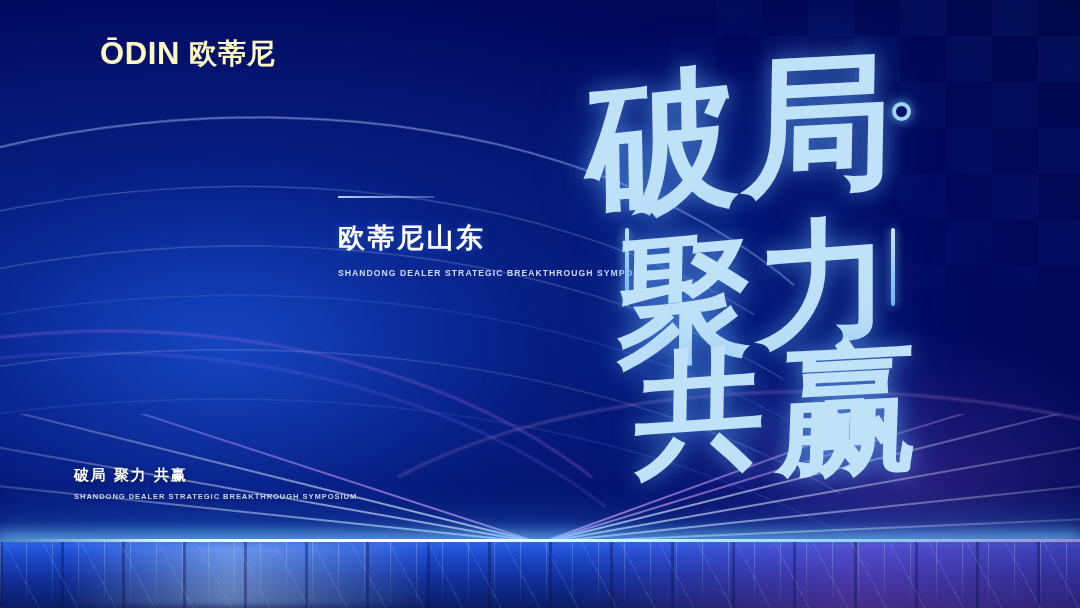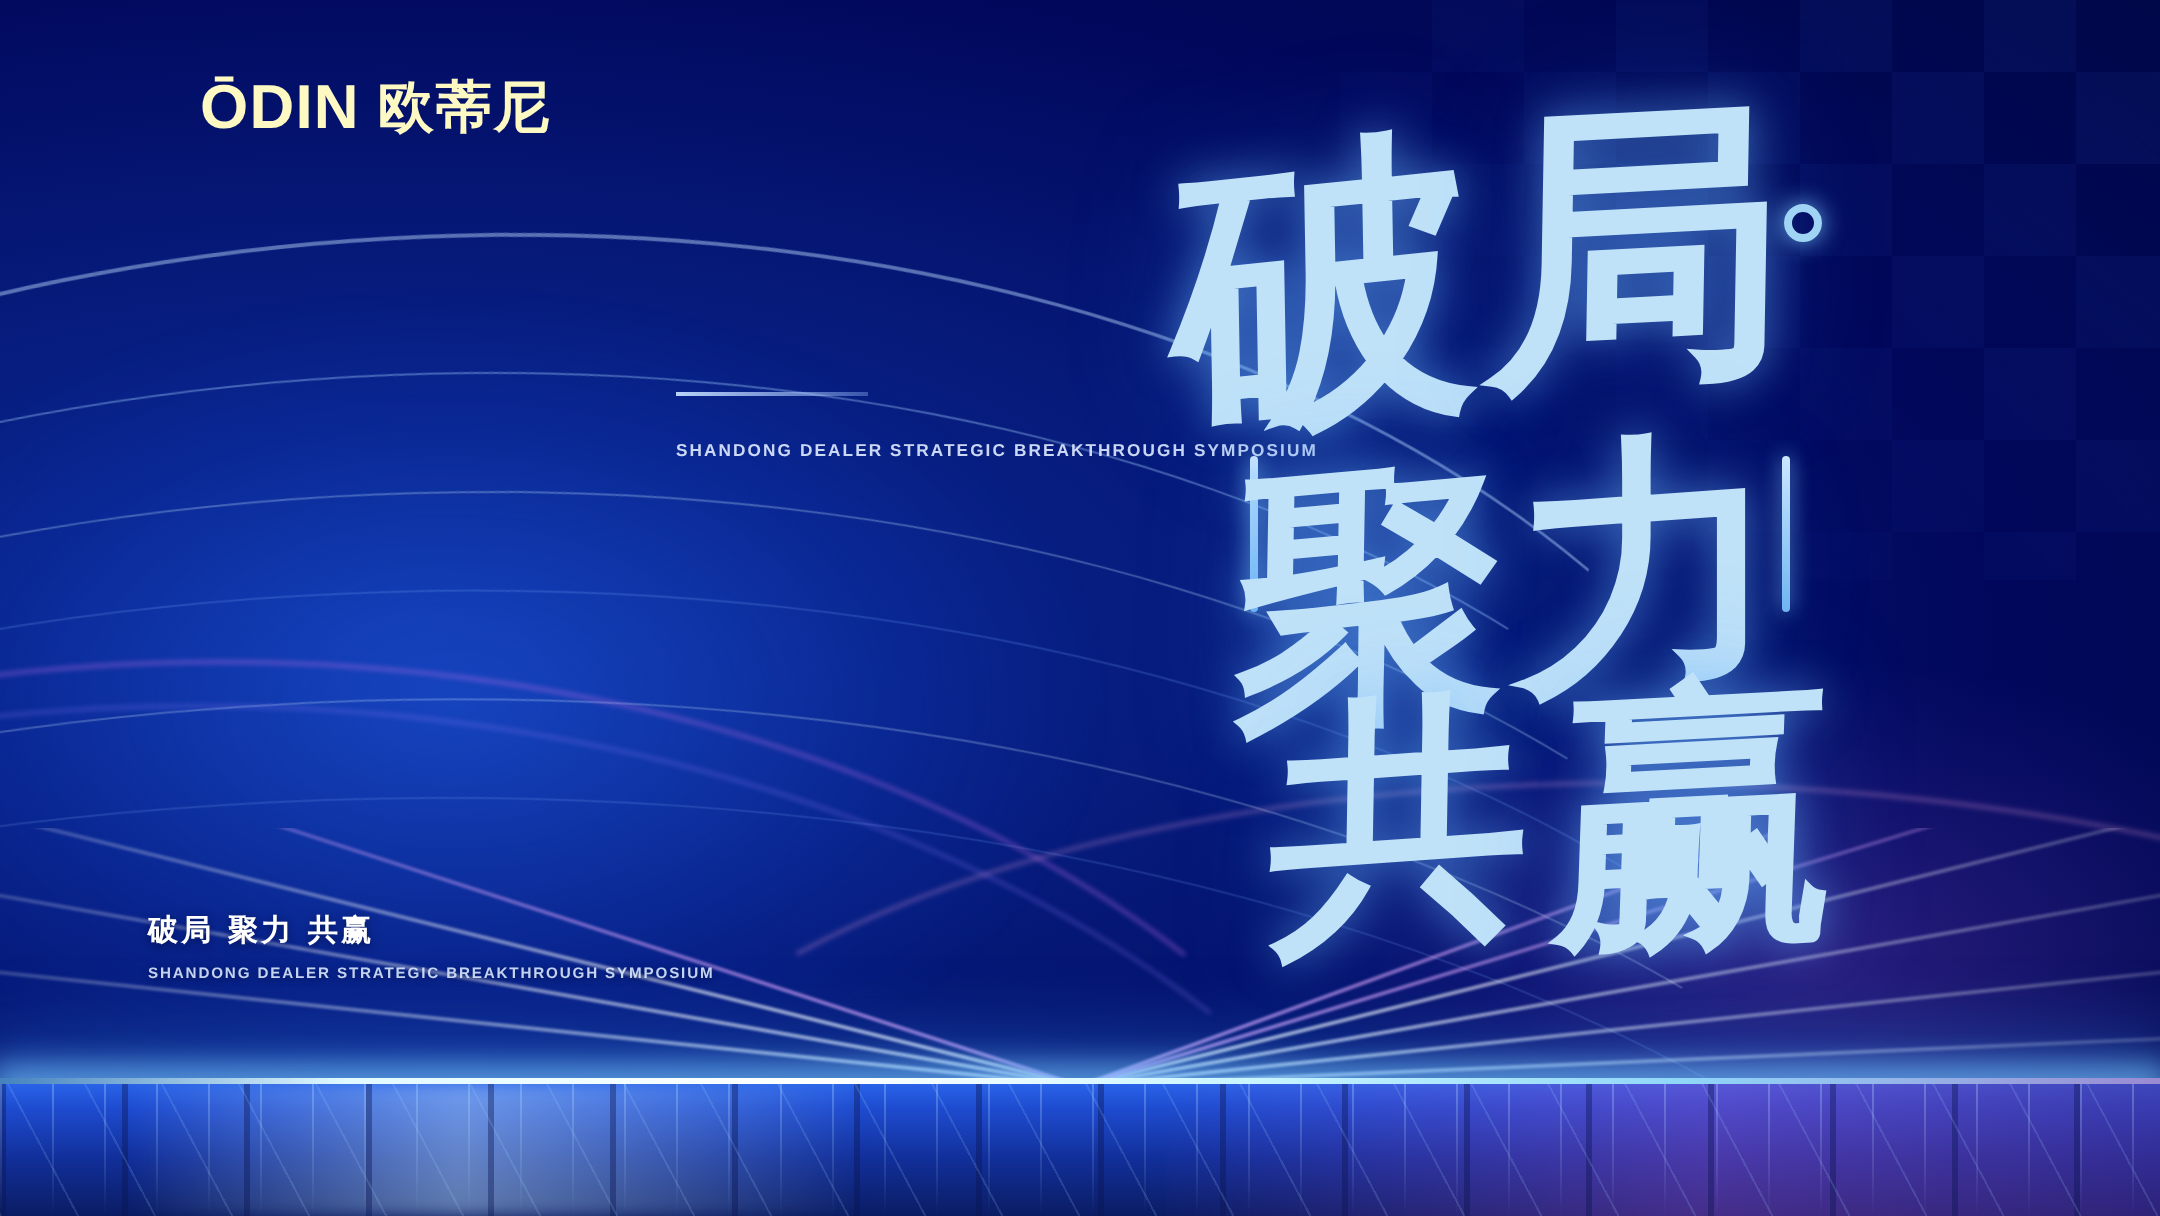--- a/index.html
+++ b/index.html
@@ -208,21 +208,21 @@
   .hero-bar{
     position:absolute; width:4px; height:78px; top:182px;
     background:linear-gradient(180deg,#cfeaff,#74b9f2);
     box-shadow:0 0 10px rgba(130,205,255,.8);
     border-radius:2px;
   }
   .hero-bar.left{ left:60px; }
   .hero-bar.right{ left:326px; }
 
   
-  .slogan{ position:absolute; left:74px; top:456px; }
+  .slogan{ position:absolute; left:74px; top:466px; }
   .slogan-cn{
     color:#ffffff;
     font-family:"DejaVu Sans","Liberation Sans",sans-serif;
     font-size:15px; font-weight:700; letter-spacing:1.6px;
     text-shadow:0 1px 4px rgba(0,15,70,.75);
   }
   .slogan-en{
     margin-top:7px;
     color:rgba(222,236,255,.88);
     font-size:7.6px; font-weight:600; letter-spacing:.92px;
@@ -274,20 +274,21 @@
     <div class="floor-diag"></div>
   </div>
 
   <div class="logo">
     <span class="logo-mark">ŌDIN</span>
     <span class="logo-cn">欧蒂尼</span>
   </div>
 
   <div class="title-block">
     <div class="title-rule"></div>
+    <div class="title-cn">欧蒂尼山东</div>
     <div class="title-en">SHANDONG DEALER STRATEGIC BREAKTHROUGH SYMPOSIUM</div>
   </div>
 
   <div class="hero">
     <span class="hero-word w-po">破</span>
     <span class="hero-word w-ju">局</span>
     <span class="hero-dot"></span>
     <span class="hero-bar left"></span>
     <span class="hero-bar right"></span>
     <span class="hero-word w-jv">聚</span>

